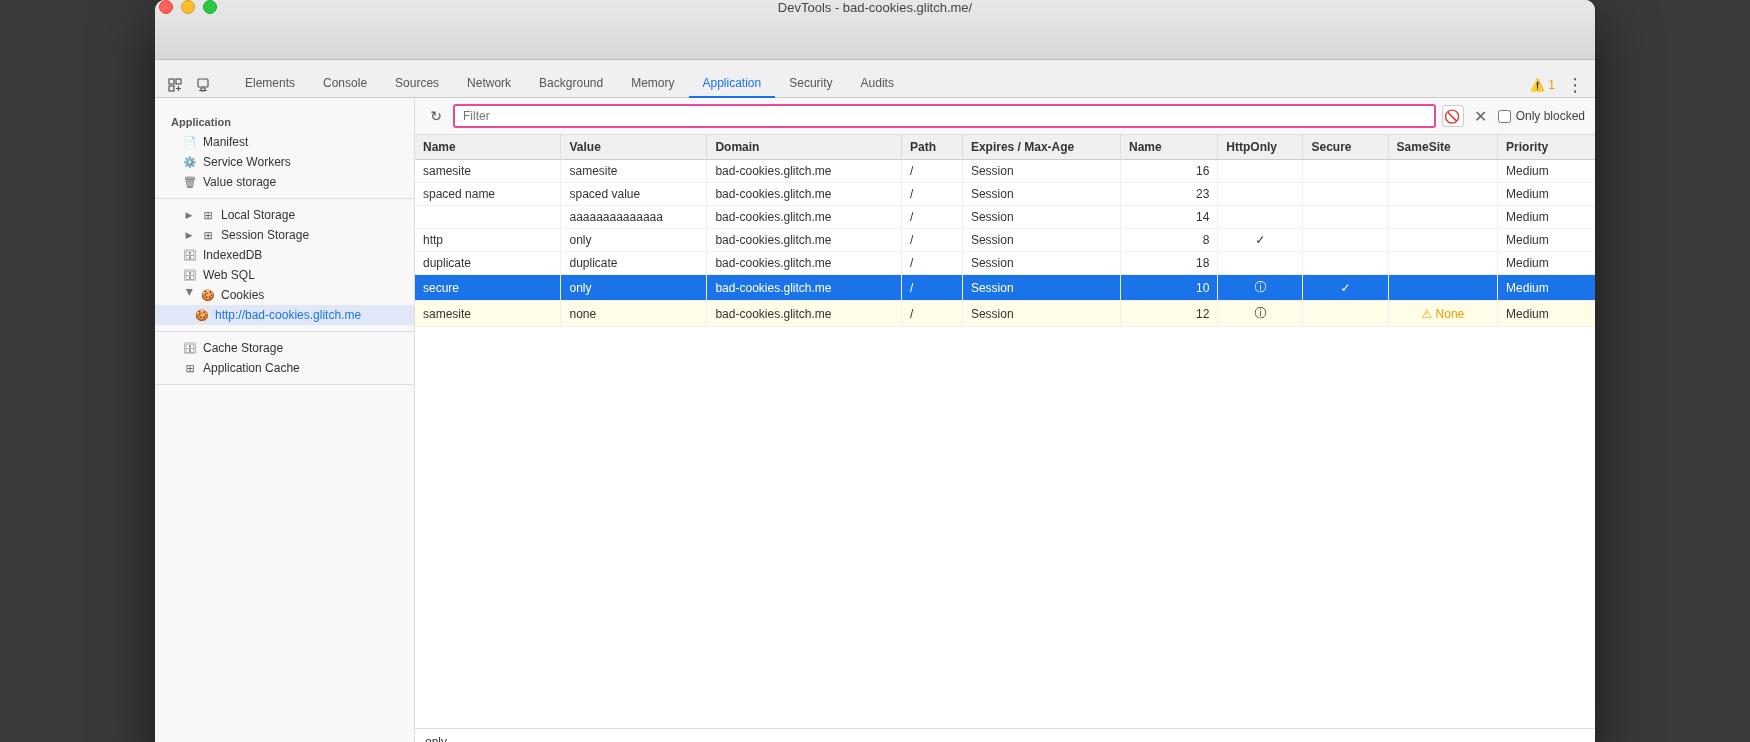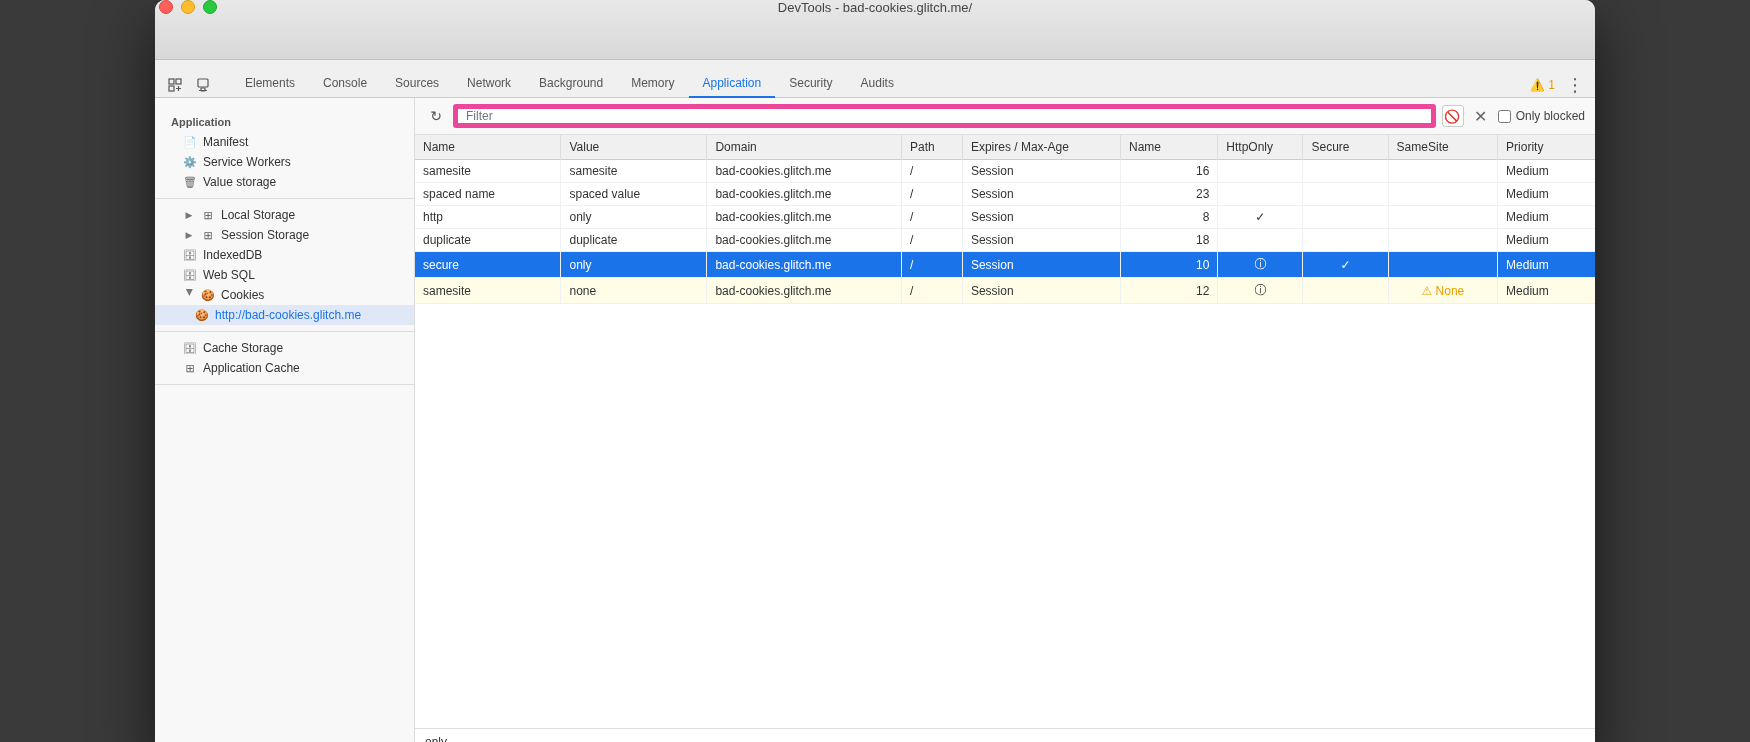--- a/index.html
+++ b/index.html
@@ -181,21 +181,21 @@
       display: flex;
       align-items: center;
       justify-content: center;
       cursor: pointer;
       color: #555;
       font-size: 14px;
     }
     .filter-input {
       flex: 1;
       height: 24px;
-      border: 5px solid #ec4899;
+      border: 2px solid #ec4899;
       border-radius: 3px;
       padding: 0 8px;
       font-size: 12px;
       background: #fff;
       outline: none;
     }
     .filter-block-btn {
       width: 22px;
       height: 22px;
       display: flex;
@@ -236,21 +236,21 @@
       border-collapse: collapse;
       font-size: 12px;
     }
     thead tr {
       background: #f0f0f0;
       border-bottom: 1px solid #ccc;
     }
     th {
       text-align: left;
       padding: 5px 8px;
-      font-weight: 400;
+      font-weight: 700;
       color: #333;
       border-right: 1px solid #ddd;
       white-space: nowrap;
       user-select: none;
       cursor: default;
     }
     th:last-child { border-right: none; }
     td {
       padding: 4px 8px;
       border-bottom: 1px solid #f0f0f0;
@@ -450,20 +450,32 @@
                 <td>bad-cookies.glitch.me</td>
                 <td>/</td>
                 <td>Session</td>
                 <td class="size-cell">23</td>
                 <td class="check-cell"></td>
                 <td class="check-cell"></td>
                 <td class="check-cell"></td>
                 <td>Medium</td>
               </tr>
               <tr class="row-normal">
+                <td></td>
+                <td>aaaaaaaaaaaaaa</td>
+                <td>bad-cookies.glitch.me</td>
+                <td>/</td>
+                <td>Session</td>
+                <td class="size-cell">14</td>
+                <td class="check-cell"></td>
+                <td class="check-cell"></td>
+                <td class="check-cell"></td>
+                <td>Medium</td>
+              </tr>
+              <tr class="row-normal">
                 <td>http</td>
                 <td>only</td>
                 <td>bad-cookies.glitch.me</td>
                 <td>/</td>
                 <td>Session</td>
                 <td class="size-cell">8</td>
                 <td class="check-cell">✓</td>
                 <td class="check-cell"></td>
                 <td class="check-cell"></td>
                 <td>Medium</td>

